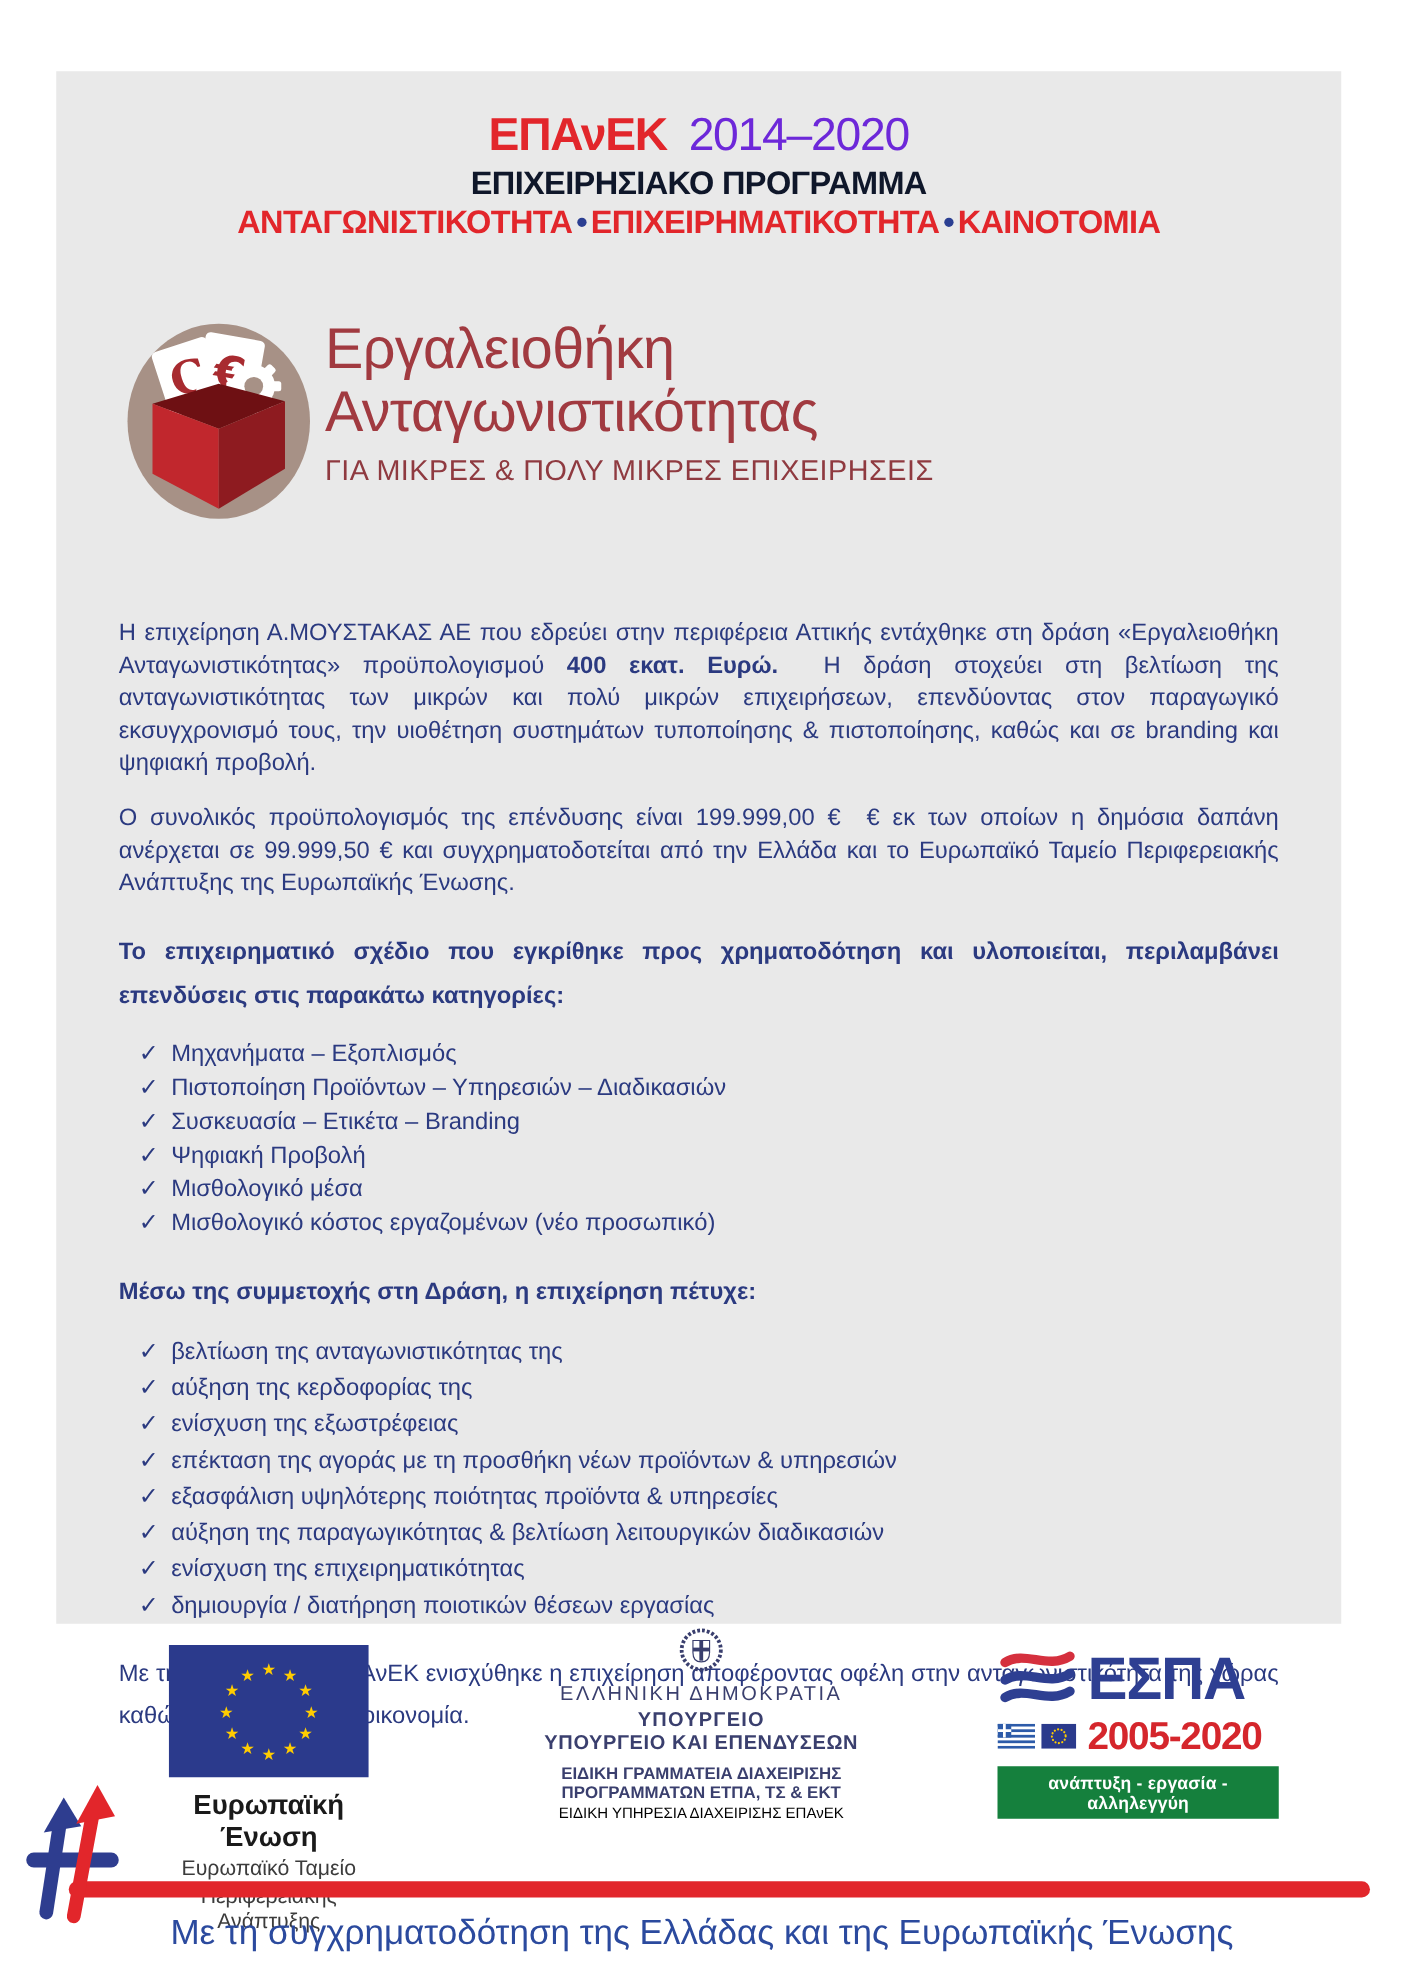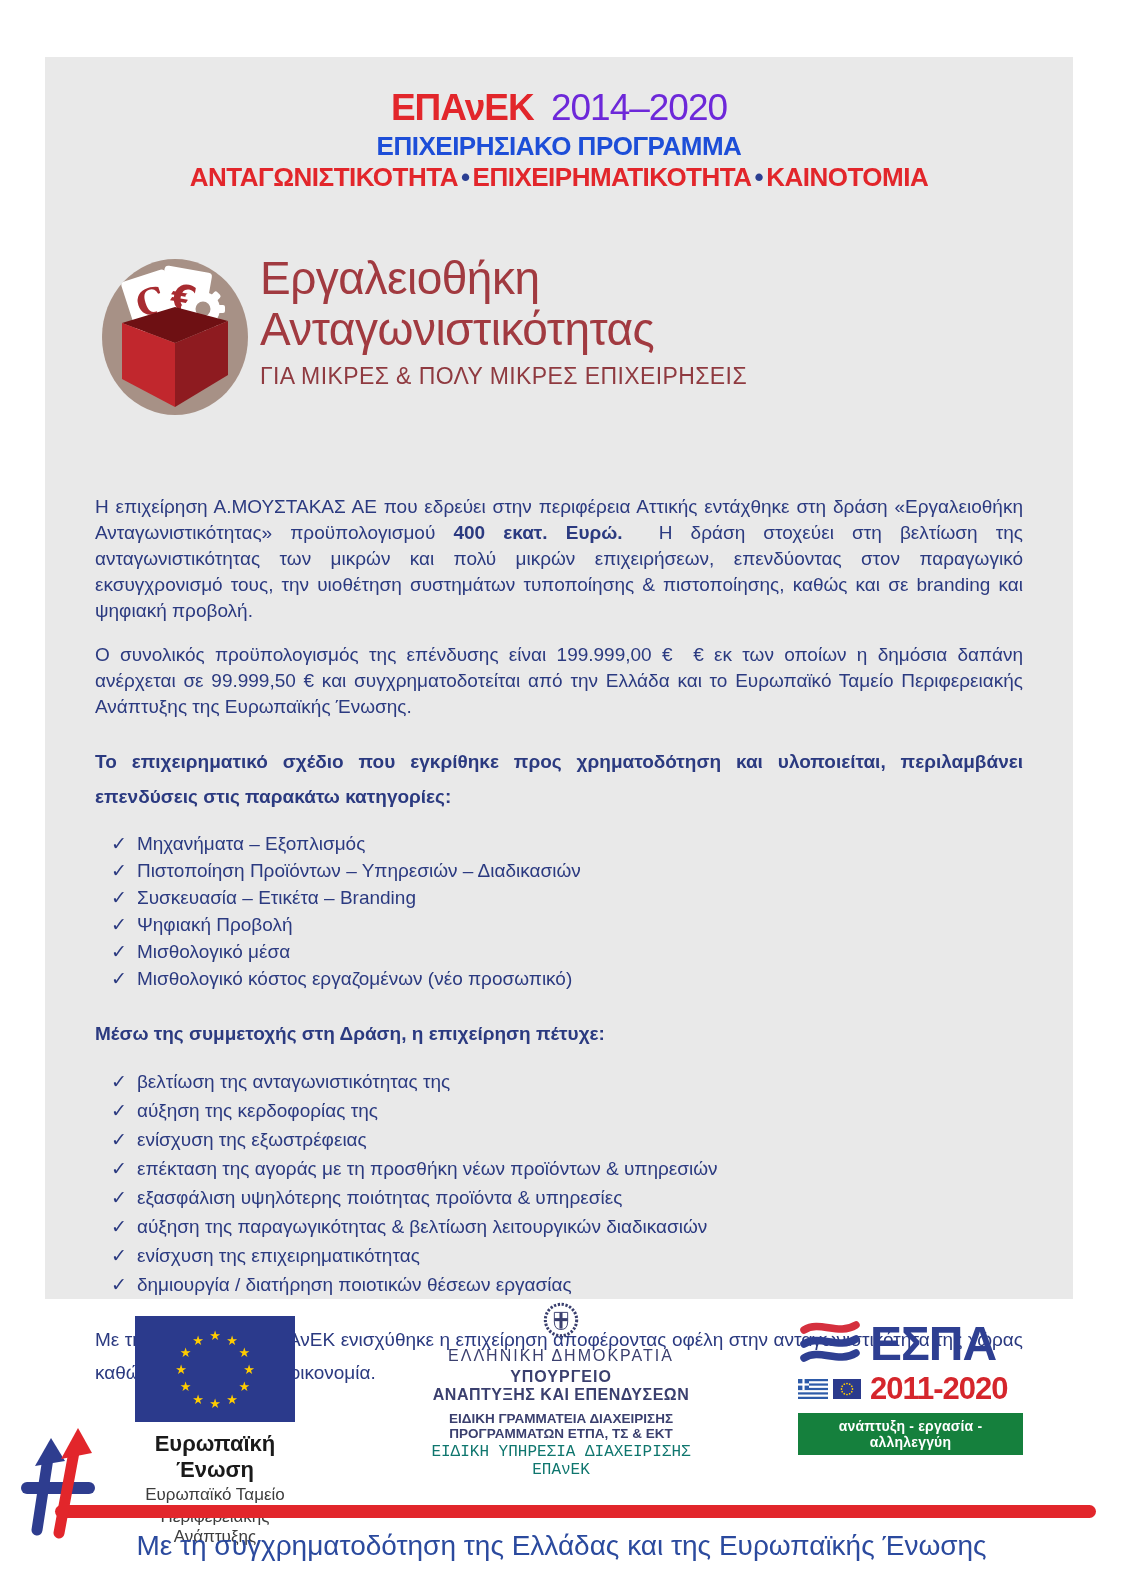--- a/index.html
+++ b/index.html
@@ -6,21 +6,21 @@
   .page{position:relative;width:1123px;height:1588px;background:#ffffff;overflow:hidden;
         font-family:"Liberation Sans","DejaVu Sans",sans-serif;}
   
   .panel{position:absolute;left:45px;top:57px;width:1028px;height:1242px;background:#e9e9e9;}
 
   
   .hdr{position:absolute;left:0;top:30px;width:100%;text-align:center;line-height:1.15;}
   .hdr-l1{font-size:37px;letter-spacing:-1px;}
   .hdr-acronym{color:#e2262b;font-weight:bold;}
   .hdr-period{color:#6d28d9;font-weight:normal;margin-left:8px;}
-  .hdr-l2{font-size:26px;font-weight:bold;color:#1d4ed8;letter-spacing:-0.5px;margin-top:2px;}
+  .hdr-l2{font-size:26px;font-weight:bold;color:#0f172a;letter-spacing:-0.5px;margin-top:2px;}
   .hdr-l3{font-size:26px;font-weight:bold;color:#e2262b;letter-spacing:-0.5px;margin-top:2px;}
   .hdr-dot{color:#2b3f92;padding:0 3px;}
 
   
   .logo-graphic{position:absolute;left:55px;top:200px;width:150px;height:160px;}
   .logo-text{position:absolute;left:215px;top:196px;}
   .logo-t1,.logo-t2{font-size:46px;color:#a13a40;line-height:51px;letter-spacing:-0.5px;}
   .logo-sub{font-size:23px;color:#8f3a40;margin-top:8px;letter-spacing:0.4px;}
 
   
@@ -38,21 +38,21 @@
   .eu-block{position:absolute;left:130px;top:1316px;width:170px;text-align:center;}
   .eu-flag{display:block;margin:0 auto;}
   .eu-t1{font-size:22px;font-weight:bold;color:#1a1a1a;margin-top:9px;}
   .eu-t2{font-size:17px;color:#3c3c3c;margin-top:2px;}
   .min-block{position:absolute;left:401px;top:1300px;width:320px;text-align:center;color:#3a3f6e;}
   .min-t1{font-size:16px;letter-spacing:2px;margin-top:7px;}
   .min-t2{font-size:16px;font-weight:bold;letter-spacing:1px;margin-top:3px;text-align:center;}
   .min-t3{font-size:16px;font-weight:bold;letter-spacing:0.5px;}
   .min-t4{font-size:13.5px;font-weight:bold;margin-top:7px;}
   .min-t5{font-size:13.5px;font-weight:bold;}
-  .min-t6{font-size:16px;margin-top:2px;color:#0f766e;font-family:Liberation Mono, monospace;}
+  .min-t6{font-size:12px;margin-top:2px;color:#000000;}
   .espa-block{position:absolute;left:798px;top:1318px;width:225px;}
   .espa-row1{display:flex;align-items:flex-end;}
   .espa-name{font-size:48px;font-weight:bold;color:#2e3f92;line-height:44px;letter-spacing:-1px;margin-left:10px;}
   .espa-row2{display:flex;align-items:center;margin-top:8px;}
   .espa-period{font-size:31px;font-weight:bold;color:#d5262c;letter-spacing:-1px;margin-left:9px;line-height:30px;}
   .espa-banner{margin-top:9px;background:#15803d;color:#ffffff;font-size:14px;font-weight:bold;
                text-align:center;padding:5px 6px;letter-spacing:0.2px;}
 
   
   .red-line{position:absolute;left:55px;top:1505px;width:1041px;height:13px;background:#e2262b;border-radius:7px;}
@@ -185,21 +185,21 @@
 
   <div class="min-block">
     <svg width="38" height="40" viewBox="0 0 40 42" style="display:block;margin:0 auto;">
       <circle cx="20" cy="21" r="16.5" fill="none" stroke="#3a3f6e" stroke-width="3.2" stroke-dasharray="2.4,1.7"></circle>
       <path d="M13,13 h14 v10 q0,8 -7,8 q-7,0 -7,-8 Z" fill="#ffffff" stroke="#3a3f6e" stroke-width="1"></path>
       <rect x="18.4" y="13" width="3.2" height="17" fill="#3a3f6e"></rect>
       <rect x="13" y="19" width="14" height="3.2" fill="#3a3f6e"></rect>
     </svg>
     <div class="min-t1">ΕΛΛΗΝΙΚΗ  ΔΗΜΟΚΡΑΤΙΑ</div>
     <div class="min-t2">ΥΠΟΥΡΓΕΙΟ</div>
-    <div class="min-t3">ΑΝΑΠΤΥΞΗΣ ΚΑΙ ΕΠΕΝΔΥΣΕΩΝ</div>
+    <div class="min-t3">ΥΠΟΥΡΓΕΙΟ ΚΑΙ ΕΠΕΝΔΥΣΕΩΝ</div>
     <div class="min-t4">ΕΙΔΙΚΗ ΓΡΑΜΜΑΤΕΙΑ ΔΙΑΧΕΙΡΙΣΗΣ</div>
     <div class="min-t5">ΠΡΟΓΡΑΜΜΑΤΩΝ ΕΤΠΑ, ΤΣ &amp; ΕΚΤ</div>
     <div class="min-t6">ΕΙΔΙΚΗ ΥΠΗΡΕΣΙΑ ΔΙΑΧΕΙΡΙΣΗΣ ΕΠΑνΕΚ</div>
   </div>
 
   <div class="espa-block">
     <div class="espa-row1">
       <svg width="62" height="48" viewBox="0 0 62 48">
         <path d="M6,12 C22,2 40,18 58,7" fill="none" stroke="#d5303e" stroke-width="7.5" stroke-linecap="round"></path>
         <path d="M6,26 C22,16 40,32 58,21" fill="none" stroke="#2e3f92" stroke-width="7.5" stroke-linecap="round"></path>
@@ -218,21 +218,21 @@
           <rect y="17.76" width="30" height="2.24"></rect>
           <rect x="0" y="0" width="11" height="11"></rect>
         </g>
         <rect x="4.4" y="0" width="2.2" height="11" fill="#ffffff"></rect>
         <rect x="0" y="4.4" width="11" height="2.2" fill="#ffffff"></rect>
       </svg>
       <svg width="28" height="20" viewBox="0 0 28 20" style="margin-left:5px;">
         <rect width="28" height="20" fill="#2b3a8c"></rect>
         <circle cx="14" cy="10" r="5.5" fill="none" stroke="#ffcc00" stroke-width="1.7" stroke-dasharray="0.1,2.7" stroke-linecap="round"></circle>
       </svg>
-      <span class="espa-period">2011-2020</span>
+      <span class="espa-period">2005-2020</span>
     </div>
     <div class="espa-banner">ανάπτυξη - εργασία - αλληλεγγύη</div>
   </div>
 
   <div class="red-line"></div>
 
   <svg class="hashtag" viewBox="0 0 115 130">
     <line x1="12" y1="76" x2="74" y2="76" stroke="#2e3d8f" stroke-width="12" stroke-linecap="round"></line>
     <line x1="22" y1="118" x2="33" y2="46" stroke="#2e3d8f" stroke-width="11" stroke-linecap="round"></line>
     <polygon points="36,26 20,54 50,49" fill="#2e3d8f"></polygon>

